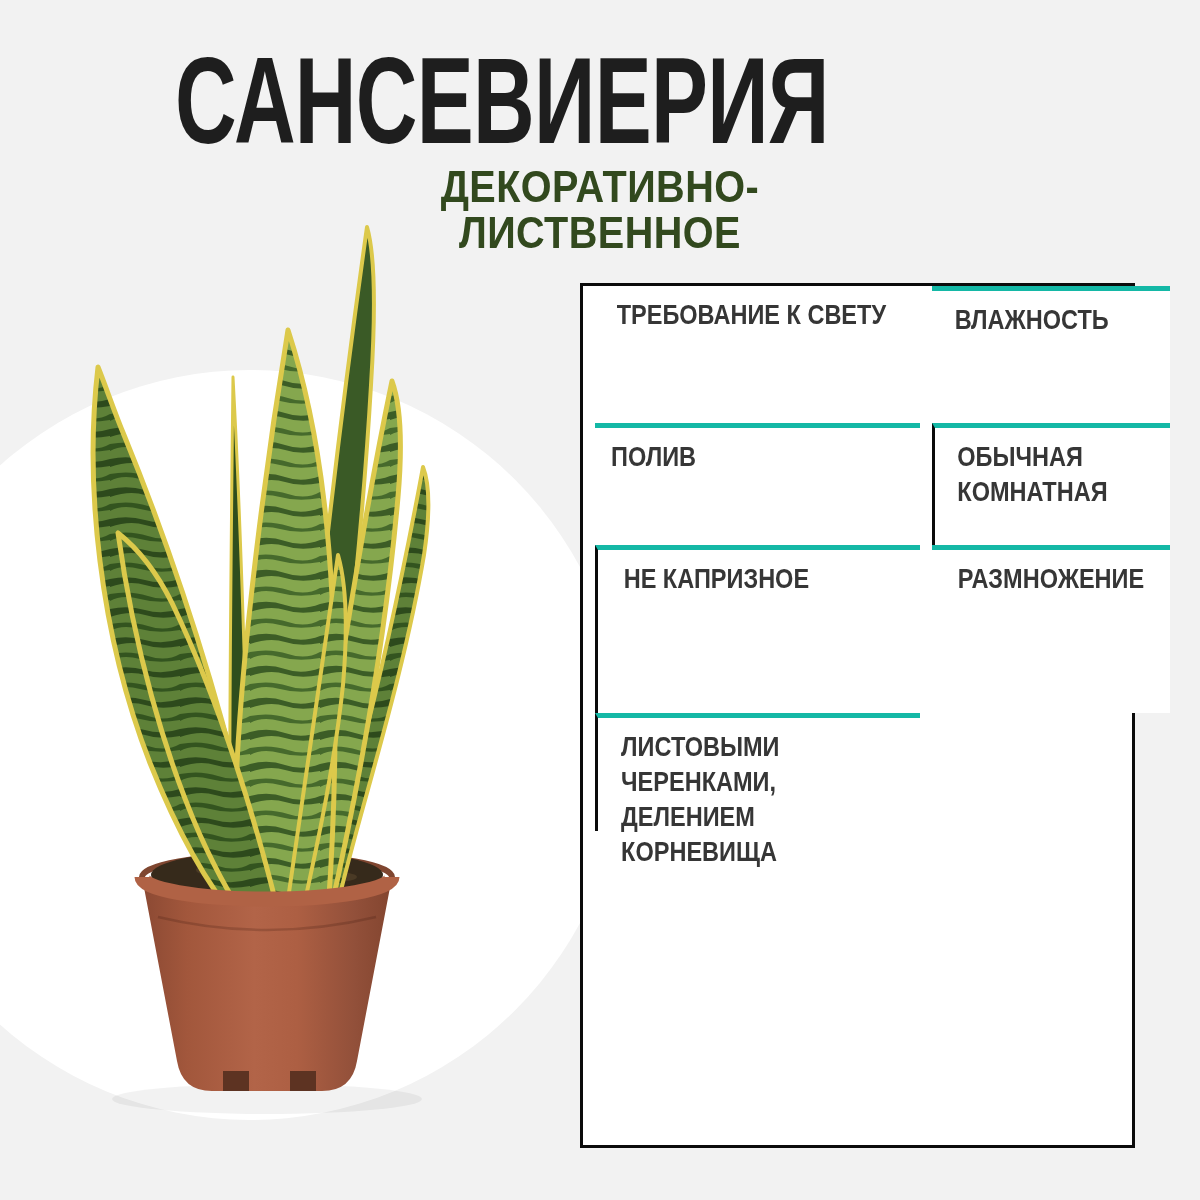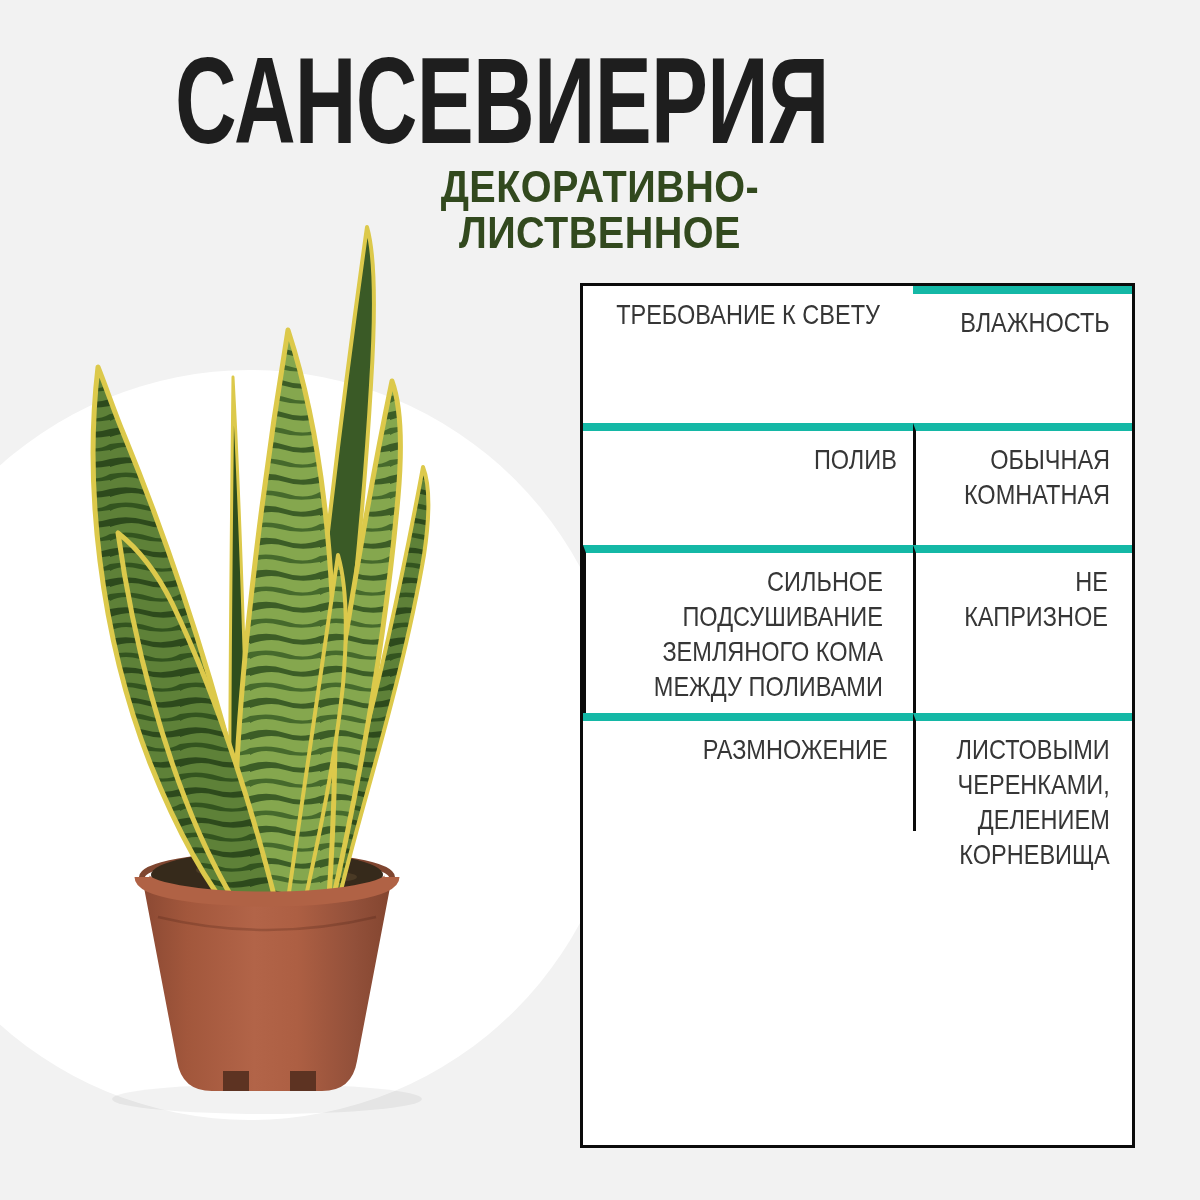--- a/index.html
+++ b/index.html
@@ -41,26 +41,26 @@
     position:absolute;left:580px;top:283px;width:555px;height:865px;
     display:grid;
     grid-template-columns:1fr 1fr;
     grid-template-rows:137px 122px 168px 118px 178px 136px;
     border:3px solid #0b0b0b;
     background:#ffffff;
     box-sizing:border-box;
   }
   .cell{
     box-sizing:border-box;background:#ffffff;
-    text-align:right;padding:11px 8px 0 8px;
-    color:#363636;font-weight:normal;font-size:28px;line-height:35px;
+    text-align:left;padding:11px 8px 0 8px;
+    color:#363636;font-weight:bold;font-size:28px;line-height:35px;
     overflow:visible;
   }
   .cell.vcol{border-left:3px solid #0b0b0b;}
-  .cell.rb{border-top:8px solid #14b8a6;}
+  .cell.rb{border-top:5px solid #14b8a6;margin-left:12px;}
   .cell .tx{
     display:inline-block;transform:scaleX(0.84);transform-origin:center;
     white-space:pre-line;
   }
   .cell.lbl .tx{white-space:nowrap;}
 </style>
 </head>
 <body>
 
 <div class="canvas">
@@ -133,24 +133,20 @@
   </div>
 
   <div class="care-table">
     <div class="cell lbl"><span class="tx">ТРЕБОВАНИЕ К СВЕТУ</span></div>
 
     <div class="cell lbl rb"><span class="tx">ВЛАЖНОСТЬ</span></div>
     <div class="cell lbl rb"><span class="tx">ПОЛИВ</span></div>
 
     <div class="cell vcol rb"><span class="tx">ОБЫЧНАЯ
 КОМНАТНАЯ</span></div>
-    <div class="cell vcol rb"><span class="tx">СИЛЬНОЕ
-ПОДСУШИВАНИЕ
-ЗЕМЛЯНОГО КОМА
-МЕЖДУ ПОЛИВАМИ</span></div>
 
     <div class="cell vcol rb"><span class="tx">НЕ КАПРИЗНОЕ</span></div>
 
     <div class="cell lbl rb"><span class="tx">РАЗМНОЖЕНИЕ</span></div>
     <div class="cell vcol rb"><span class="tx">ЛИСТОВЫМИ
 ЧЕРЕНКАМИ,
 ДЕЛЕНИЕМ
 КОРНЕВИЩА</span></div>
 
   </div>

